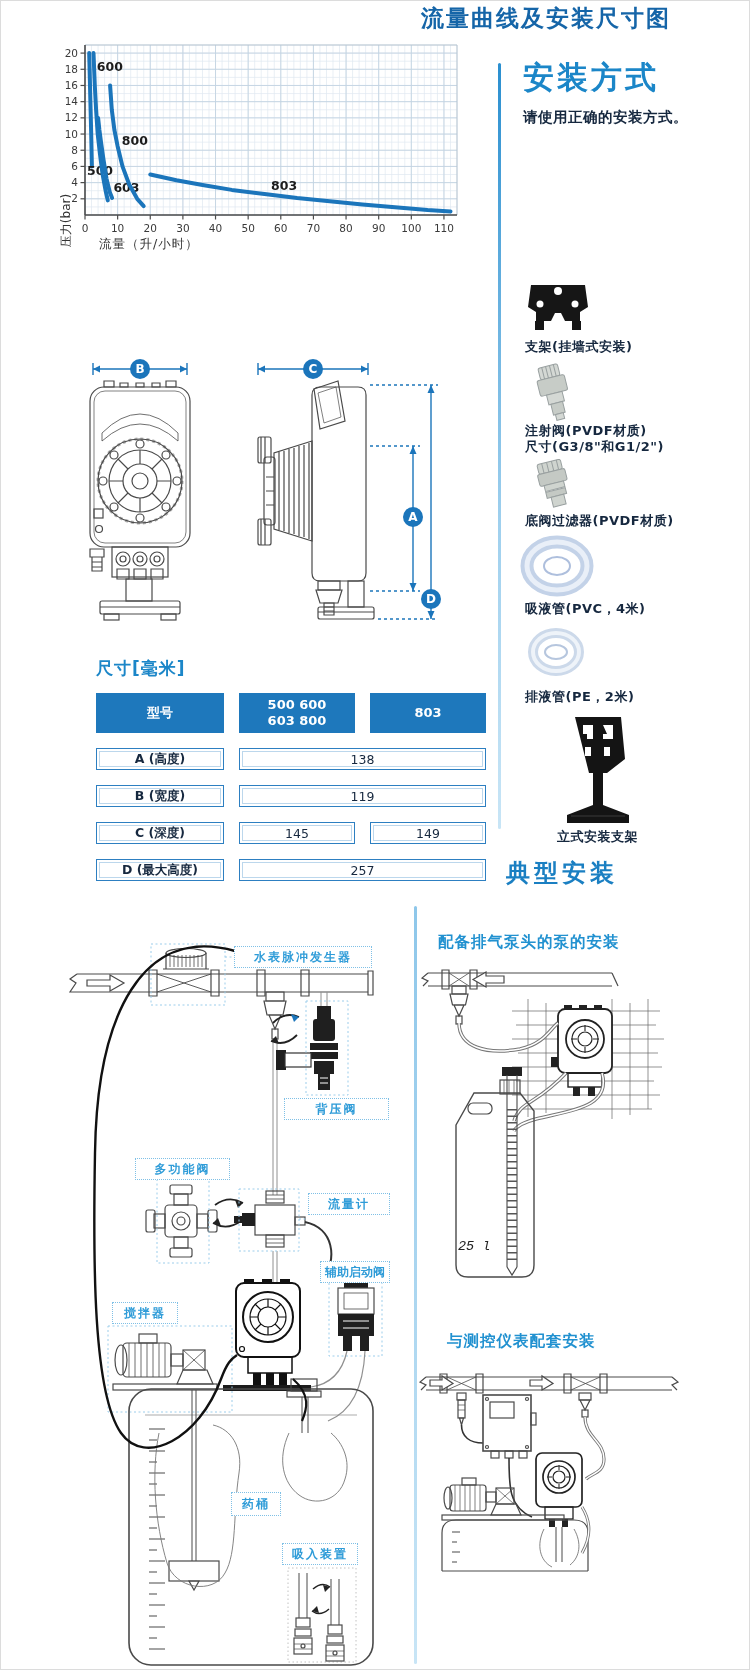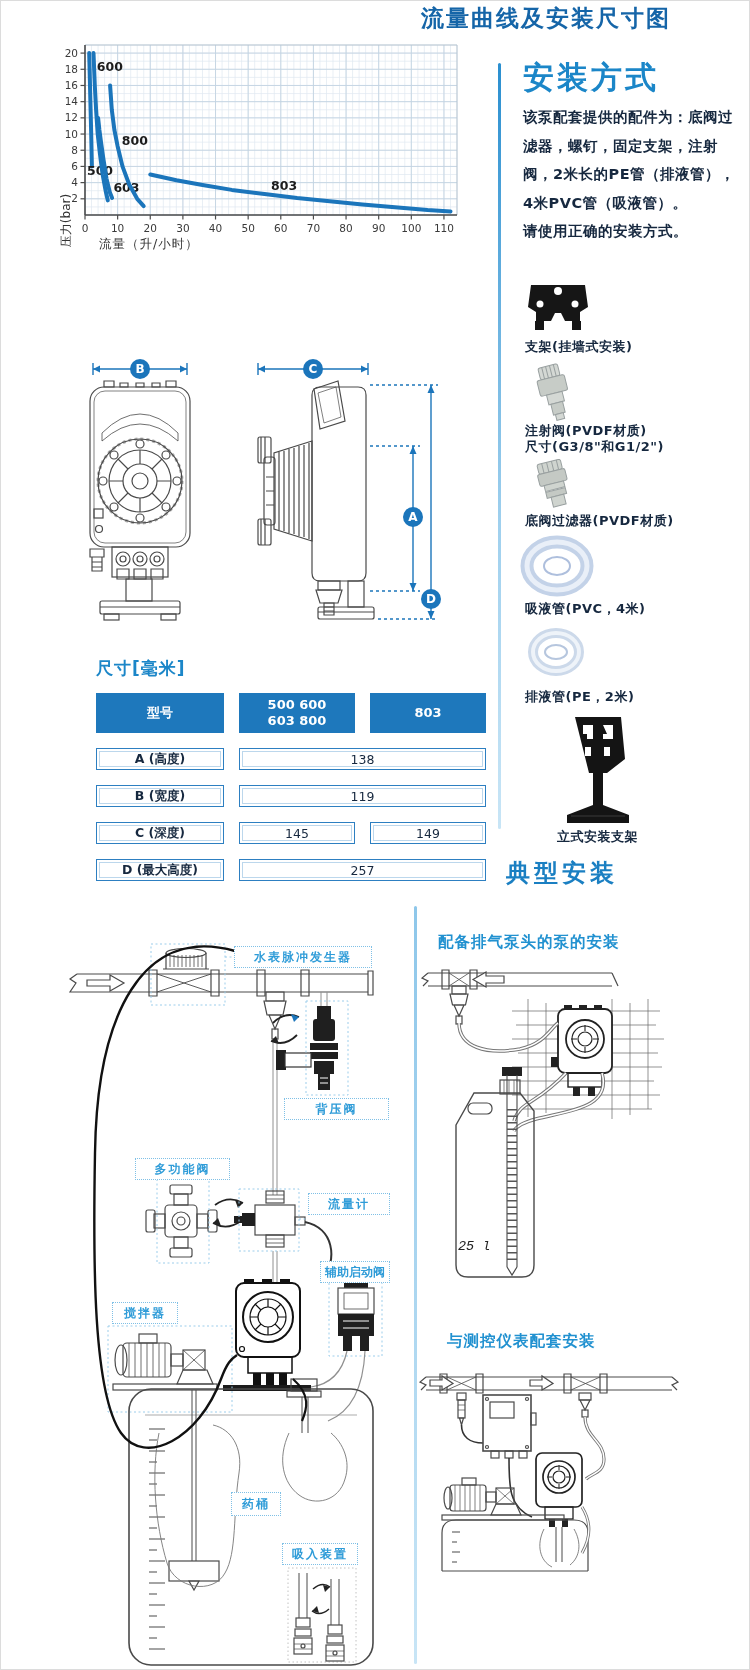--- a/index.html
+++ b/index.html
@@ -215,21 +215,20 @@
       <text x="62.873684210526314" y="103.57142857142857" class="series-label">800</text>
       <path d="M91.3 133.5 L117.4 139.2 L143.5 144.0 L172.8 148.9 L205.5 153.0 L238.1 157.0 L270.7 160.2 L303.4 163.5 L336.0 166.3 L368.6 169.1 L391.5 170.4" fill="none" stroke="#1b75bb" stroke-width="4" stroke-linecap="round" stroke-linejoin="round"></path>
       <text x="212" y="148.9047619047619" class="series-label">803</text>
     </svg>
   <div class="abs" id="chart-ylabel">压力(bar)</div>
   <div class="abs" id="chart-xlabel">流量（升/小时）</div>
 
   <div class="abs divider" style="left:497px;top:62px;height:766px;"></div>
   <div class="abs" id="install-title">安装方式</div>
   <div class="abs" id="install-para">
-    <div>该泵配套提供的配件为：底阀过滤器，螺钉，固定支架，注射阀，2米长的PE管（排液管），4米PVC管（吸液管）。</div>
     <div>请使用正确的安装方式。</div>
   </div>
 
   <svg class="abs" style="left:524px;top:276px;" width="66" height="56">
     <path d="M6 8 L60 8 L63 30 L55 35 L55 44 L11 44 L11 35 L3 30 Z" fill="#161616"></path>
     <rect x="10" y="44" width="9" height="9" fill="#161616"></rect>
       <rect x="47" y="44" width="9" height="9" fill="#161616"></rect>
     <circle cx="33" cy="14" r="4" fill="#fff"></circle>
       <circle cx="15" cy="27" r="3.5" fill="#fff"></circle>
       <circle cx="50" cy="27" r="3.5" fill="#fff"></circle>

